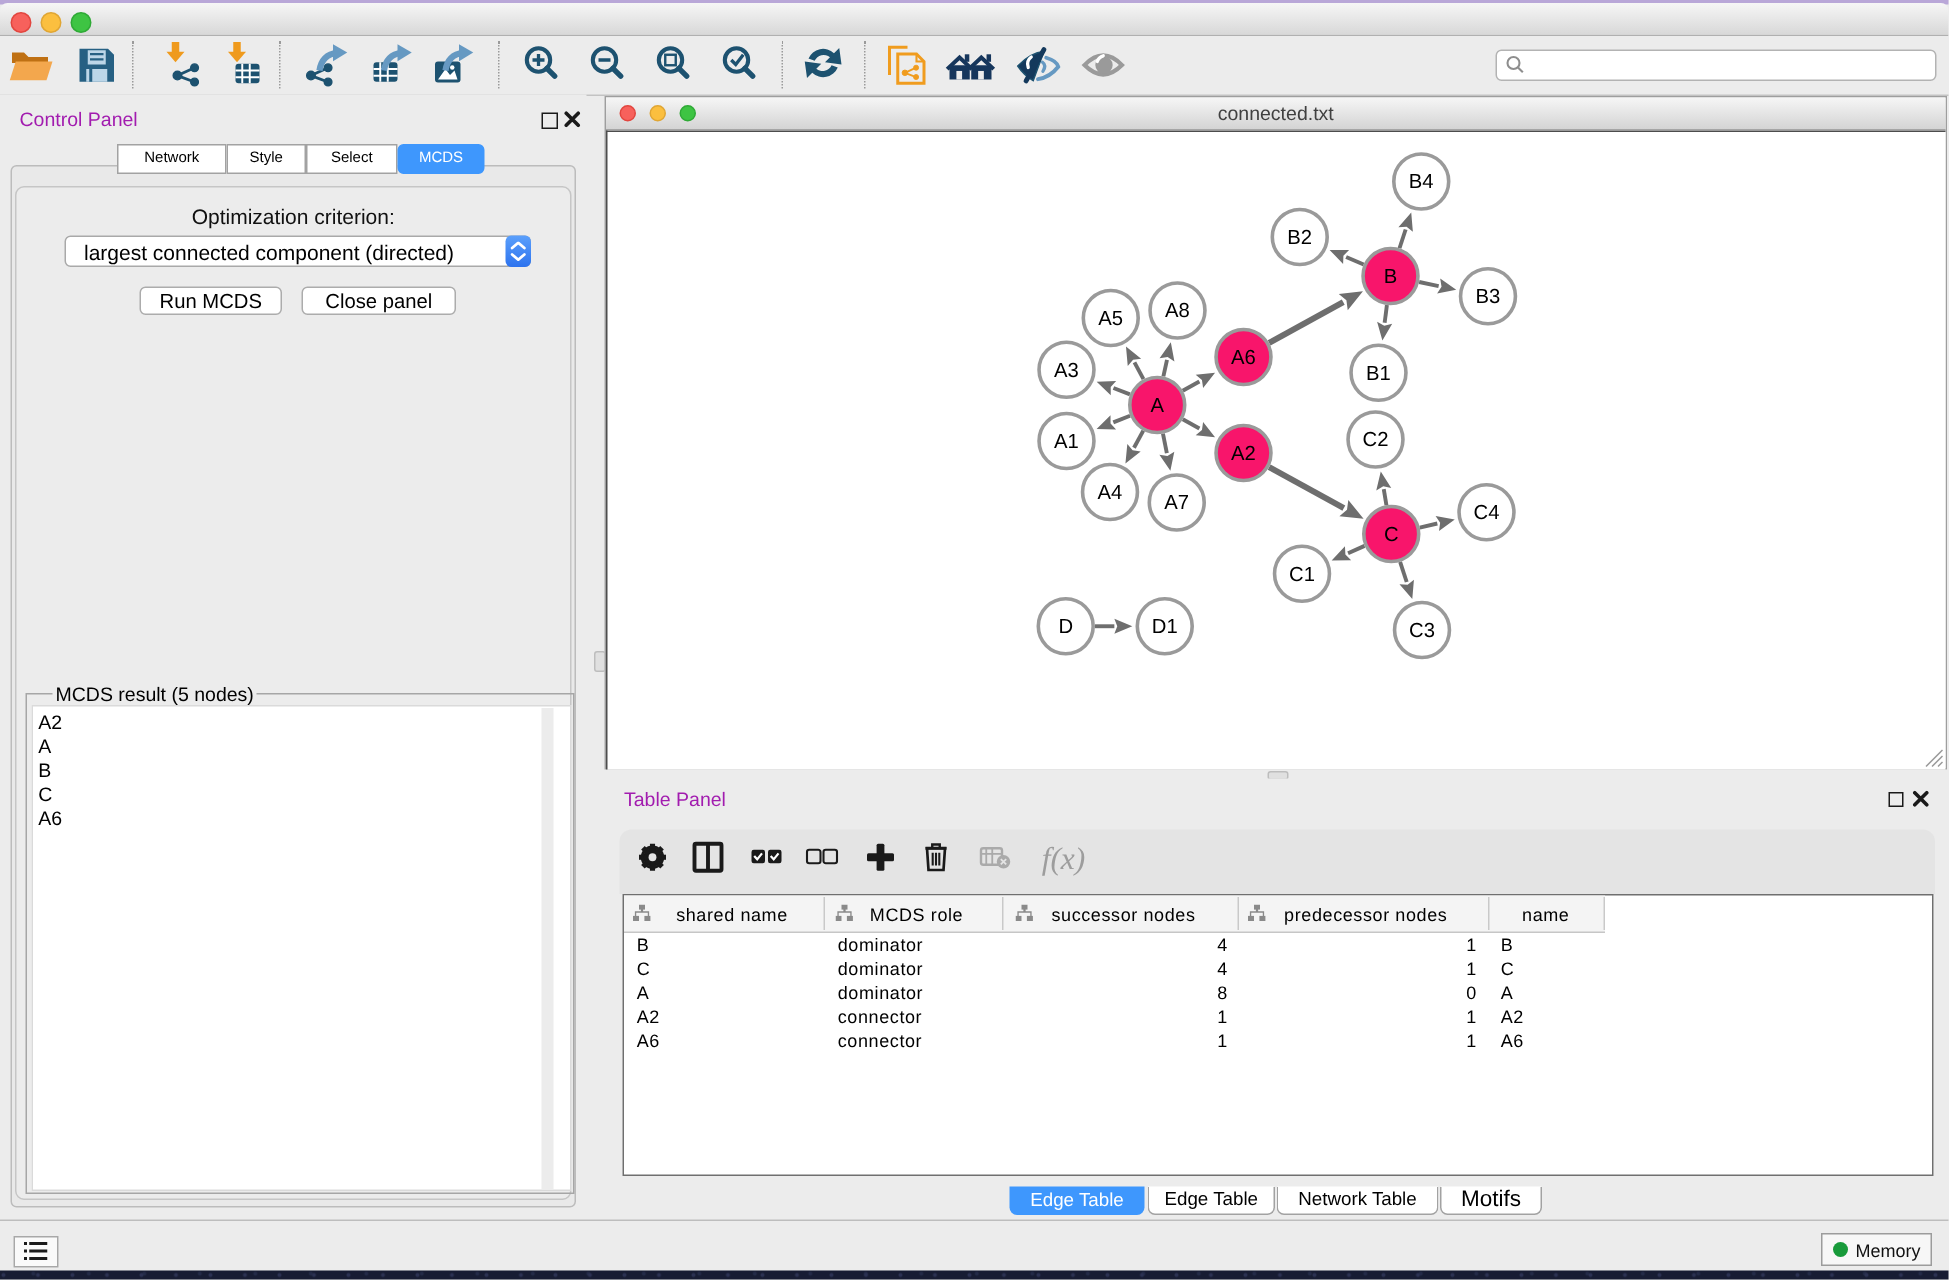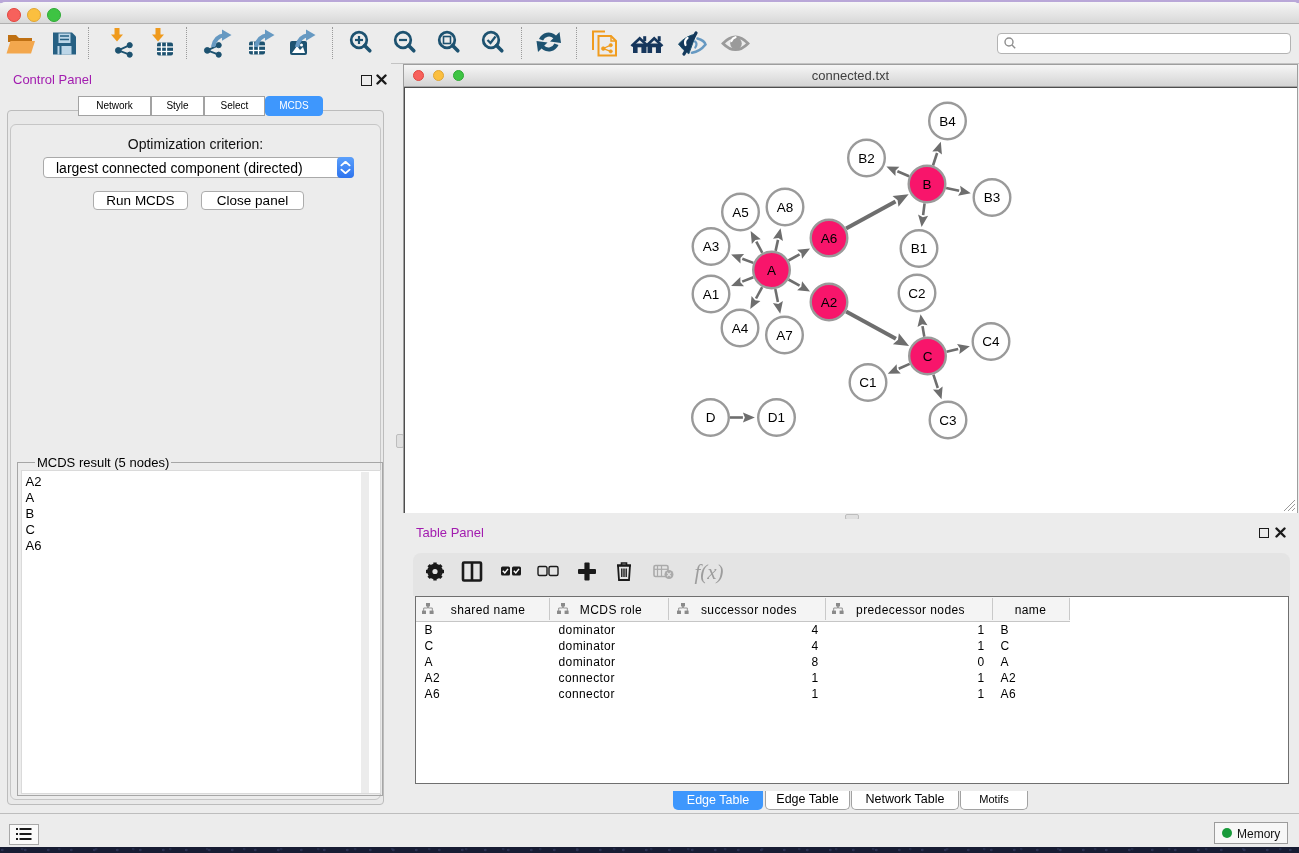--- a/index.html
+++ b/index.html
@@ -408,21 +408,21 @@
     <div class="abs" style="left:9px;top:25px;line-height:16px;">B<br>C<br>A<br>A2<br>A6</div>
     <div class="abs" style="left:143px;top:25px;line-height:16px;">dominator<br>dominator<br>dominator<br>connector<br>connector</div>
     <div class="abs" style="left:303px;top:25px;width:100px;line-height:16px;text-align:right;">4<br>4<br>8<br>1<br>1</div>
     <div class="abs" style="left:469px;top:25px;width:100px;line-height:16px;text-align:right;">1<br>1<br>0<br>1<br>1</div>
     <div class="abs" style="left:585px;top:25px;line-height:16px;">B<br>C<br>A<br>A2<br>A6</div>
   </div>
 
   <div class="abs" style="left:282px;top:272px;width:90px;height:19px;background:#3e97fd;color:#fff;border-radius:0 0 5px 5px;font-size:12.5px;text-align:center;line-height:18px;">Edge Table</div>
   <div class="abs" style="left:374px;top:272px;width:85px;height:19px;background:#fff;border:1px solid #a2a2a2;border-top:none;box-sizing:border-box;border-radius:0 0 5px 5px;font-size:12.5px;text-align:center;line-height:17px;">Edge Table</div>
   <div class="abs" style="left:460px;top:272px;width:108px;height:19px;background:#fff;border:1px solid #a2a2a2;border-top:none;box-sizing:border-box;border-radius:0 0 5px 5px;font-size:12.5px;text-align:center;line-height:17px;">Network Table</div>
-  <div class="abs" style="left:569px;top:272px;width:68px;height:19px;background:#fff;border:1px solid #a2a2a2;border-top:none;box-sizing:border-box;border-radius:0 0 5px 5px;font-size:11px;text-align:center;line-height:17px;">Motifs</div>
+  <div class="abs" style="left:569px;top:272px;width:68px;height:19px;background:#fff;border:1px solid #a2a2a2;border-top:none;box-sizing:border-box;border-radius:0 0 5px 5px;font-size:15px;text-align:center;line-height:17px;">Motifs</div>
 </div>
 
 <div class="abs" style="left:0;top:813px;width:1299px;height:34px;background:#ececec;border-top:1px solid #bdbdbd;">
   <div class="abs" style="left:9px;top:10px;width:28px;height:19px;background:#fafafa;border:1px solid #a8a8a8;">
     <svg width="16" height="13" viewBox="0 0 16 13" style="position:absolute;left:6px;top:3px;">
       <g fill="#1a1a1a">
           <rect x="0" y="0" width="2" height="2"></rect>
           <rect x="3.5" y="0" width="12" height="2"></rect>
       <rect x="0" y="5" width="2" height="2"></rect>
           <rect x="3.5" y="5" width="12" height="2"></rect>

